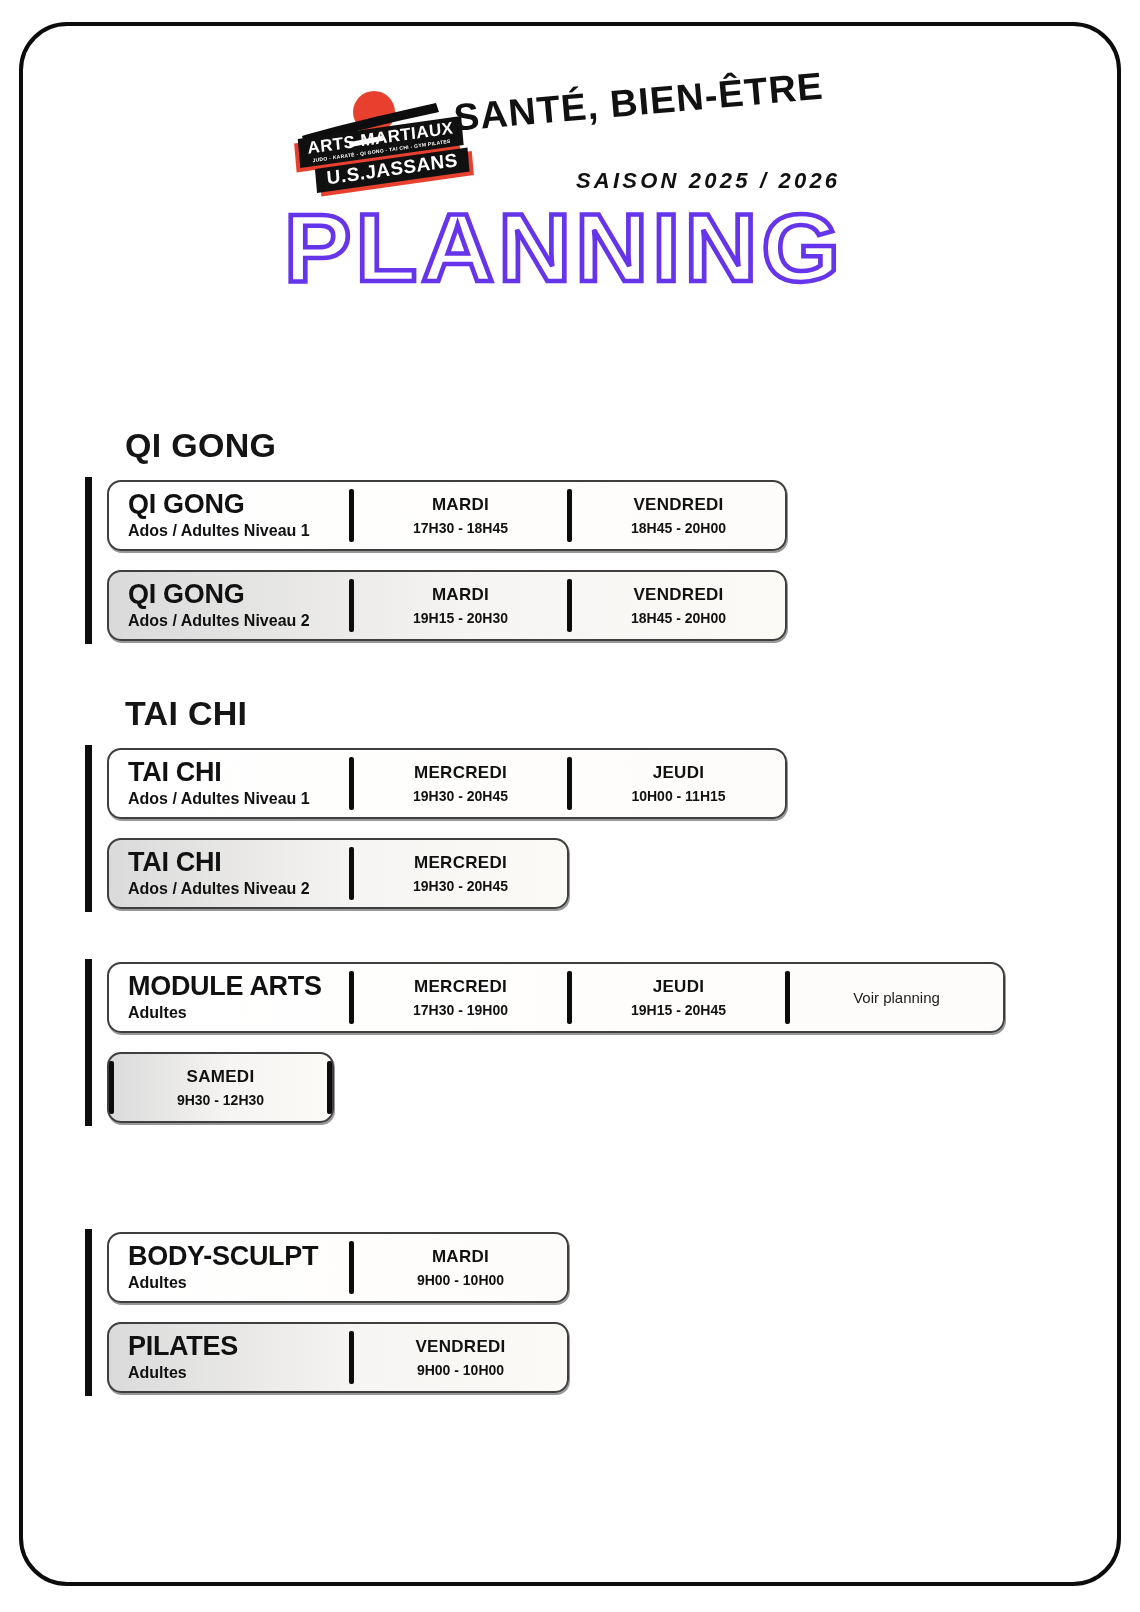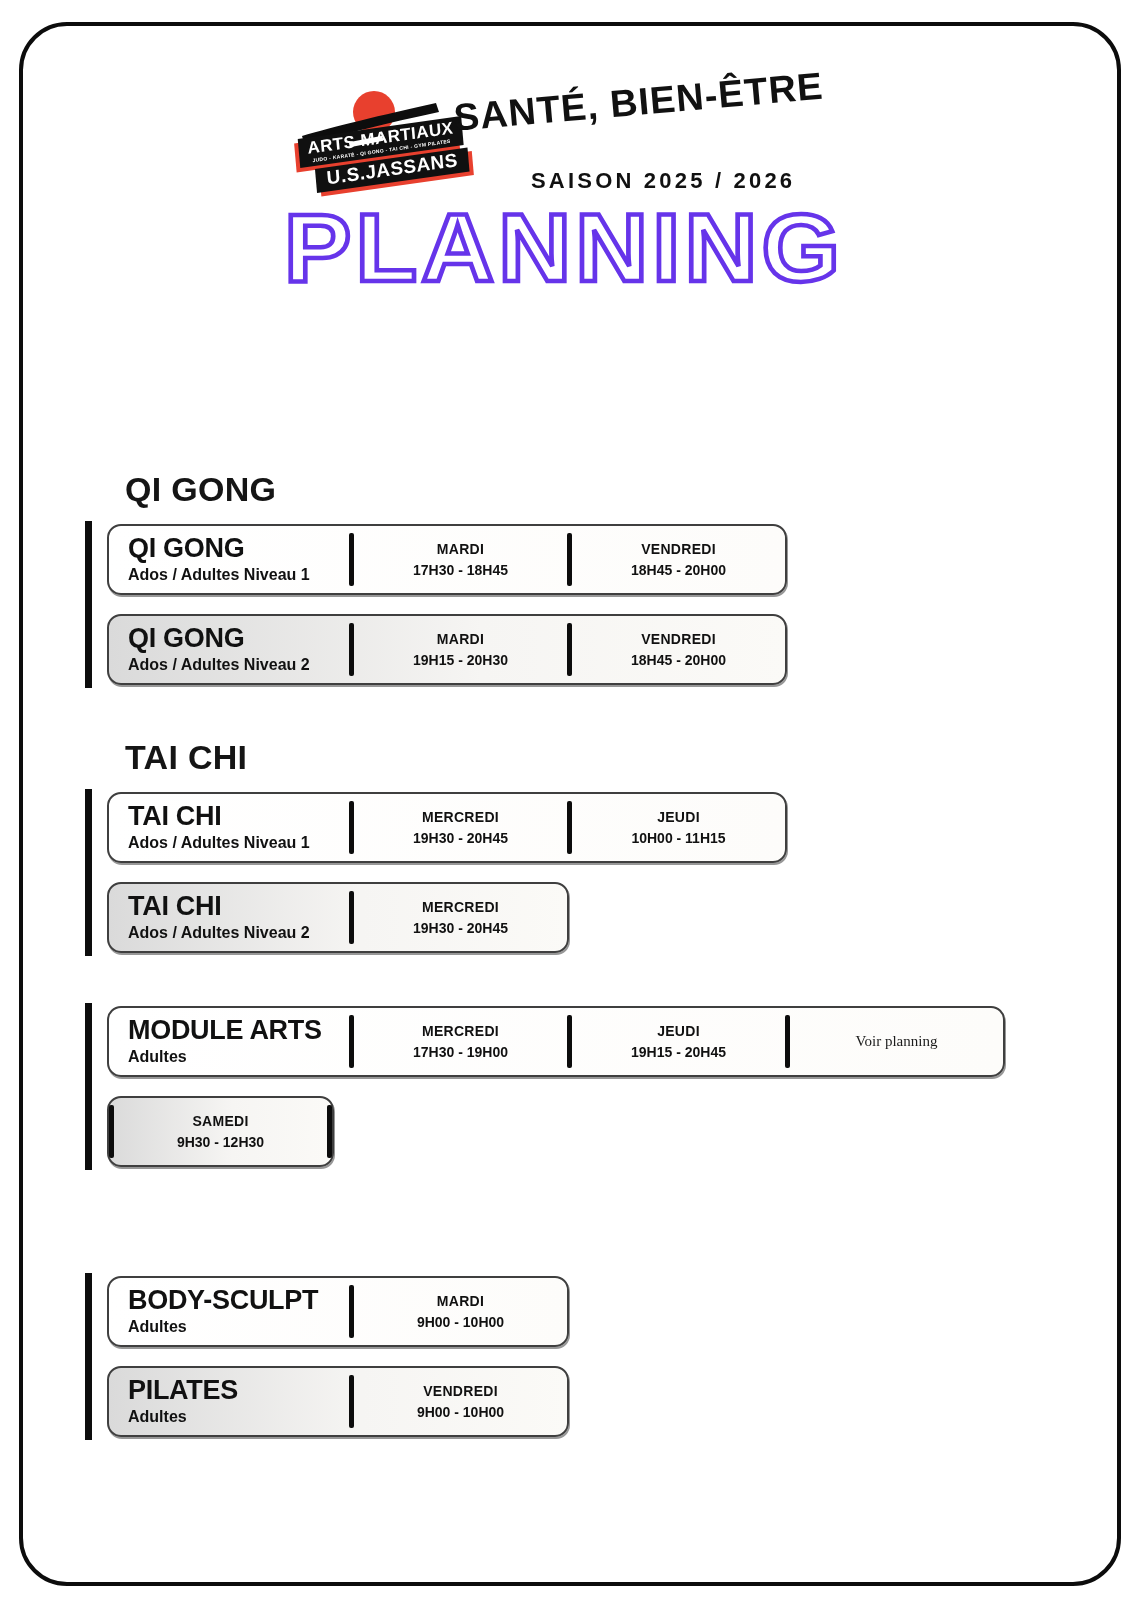--- a/index.html
+++ b/index.html
@@ -25,30 +25,30 @@
   .banner-1{left:299px; top:139px; padding:2px 9px 3px; box-shadow:-4px 4px 0 var(--red);} 
   .banner-1 .line1{font-size:17px; letter-spacing:.5px;}
   .banner-1 .line1sub{font-size:5px; letter-spacing:.3px; font-weight:700; margin-top:1px;}
   .banner-2{left:316px; top:169px; padding:1px 11px 3px; font-size:19px; letter-spacing:.5px; box-shadow:4px 4px 0 var(--red);}
   .slash{position:absolute; left:349px; top:139px; width:34px; height:5px; background:#ffffff; transform:rotate(-11deg); z-index:3;}
   .tagline{
     position:absolute; left:452px; top:97px; font-size:38px; font-weight:800;
     letter-spacing:1px; transform:rotate(-5deg); transform-origin:0 0; white-space:nowrap;
   }
   .season{
-    position:absolute; left:531px; top:168px; font-size:22px; font-weight:800;
-    letter-spacing:3.2px; white-space:nowrap;
+    position:absolute; left:576px; top:168px; font-size:22px; font-weight:800;
+    letter-spacing:3.2px; white-space:nowrap;font-style:italic;
   }
   .planning-svg{position:absolute; left:280px; top:193px; width:580px; height:108px;}
   .planning-svg text{
     font-family:"Liberation Sans", sans-serif; font-weight:800; font-size:97px;
     fill:#ffffff; stroke:var(--purple); stroke-width:4.5px; letter-spacing:4px;
   }
   
-  #sections section{position:absolute; left:85px; width:990px;margin-top:44px;}
+  #sections section{position:absolute; left:85px; width:990px;}
   #sections section:nth-of-type(1){top:424px;}
   #sections section:nth-of-type(2){top:692px;}
   #sections section:nth-of-type(3){top:962px;}
   #sections section:nth-of-type(4){top:1232px;}
   .sec-title{font-size:34px; font-weight:800; letter-spacing:.3px; line-height:43px; margin:0 0 13px 40px; color:#151515;}
   .rows{position:relative; padding-left:22px;}
   .accent{position:absolute; left:0; top:-3px; width:7px; height:167px; background:#0d0d0d;}
   .row{
     display:flex; align-items:stretch; height:71px; margin-bottom:19px; width:max-content;
     border:2px solid var(--row-border); border-radius:14px;
@@ -60,23 +60,23 @@
     width:240px; display:flex; flex-direction:column; justify-content:center;
     padding-left:19px; padding-right:6px; gap:4px;
   }
   .row-title{font-size:27px; font-weight:800; line-height:1.02; white-space:nowrap; letter-spacing:-.3px;}
   .row-sub{font-size:16px; font-weight:700; white-space:nowrap;}
   .vdiv{width:5px; background:#0c0c0c; border-radius:2px; margin:7px 0; align-self:stretch; flex:0 0 5px;}
   .cell{
     width:213px; display:flex; flex-direction:column; justify-content:center; align-items:center;
     text-align:center; gap:5px;
   }
-  .day{font-size:14px; font-weight:800; letter-spacing:.3px;}
+  .day{font-size:17px; font-weight:800; letter-spacing:.3px;}
   .time{font-size:14px; font-weight:800;}
-  .note{font-size:15px; font-weight:400; color:#1c1c1c;font-family:Liberation Serif, serif;}
+  .note{font-size:15px; font-weight:400; color:#1c1c1c;}
 </style>
 </head>
 <body>
 
 <div class="page-frame"></div>
 
 <svg class="logo-svg" viewBox="0 0 160 64">
   <circle cx="82" cy="26" r="21" fill="var(--red)"></circle>
   <path d="M10,50 C40,41 90,29 144,17 L147,26 C95,37 50,48 13,60 Z" fill="#0d0d0d"></path>
 </svg>

